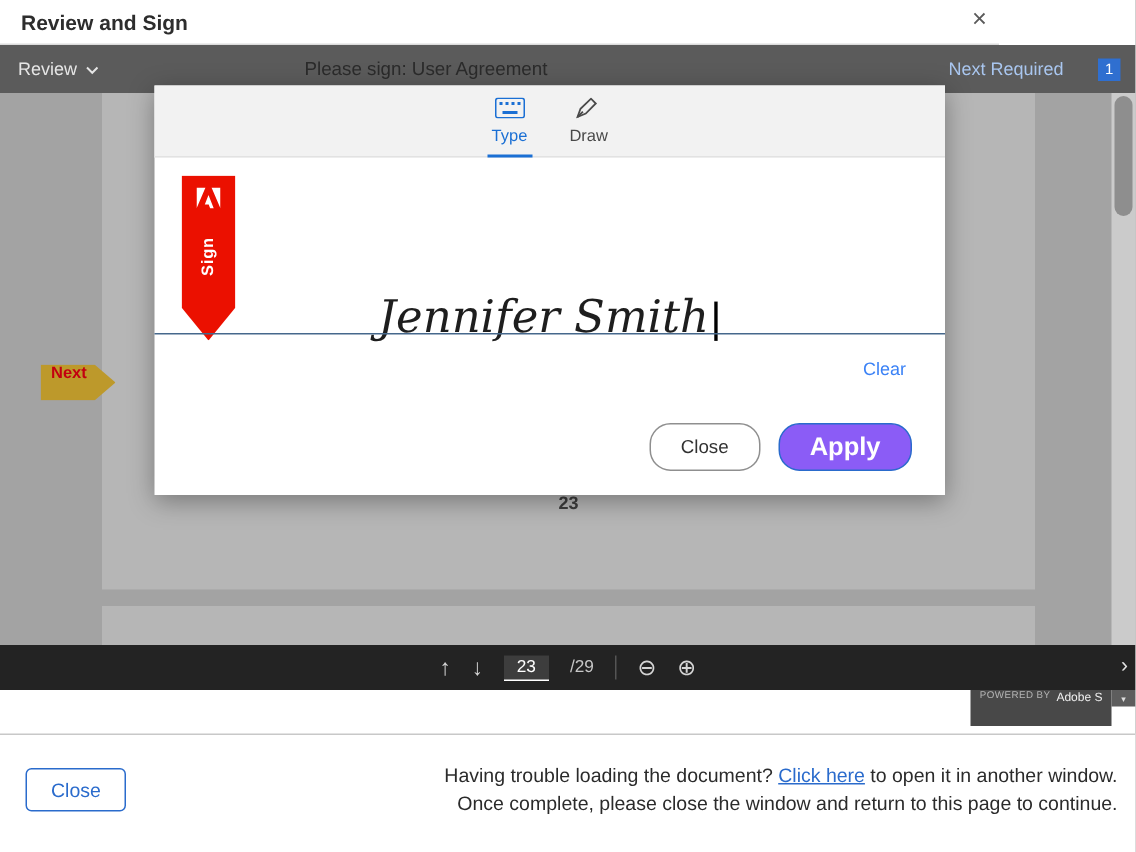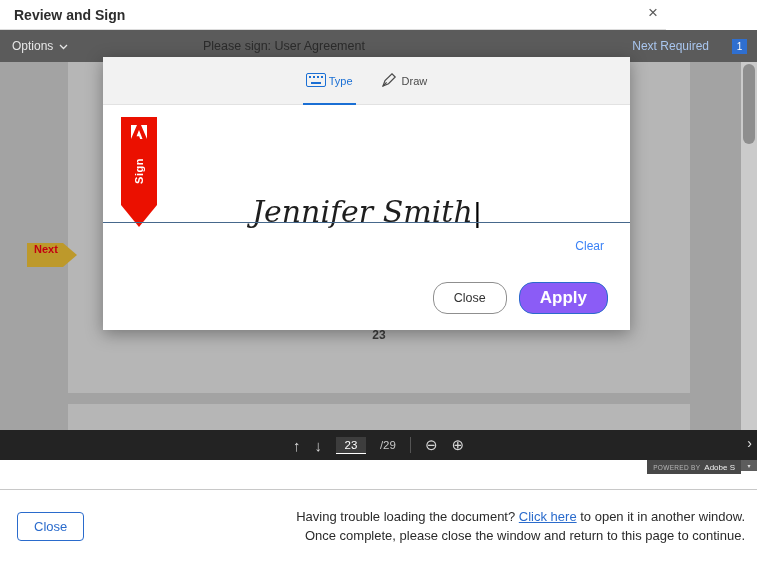--- a/index.html
+++ b/index.html
@@ -24,21 +24,21 @@
   .page2 { position:absolute; left:68px; top:342px; width:622px; height:26px; background:#b6b6b6; }
   .page-num { position:absolute; left:0; width:100%; top:266px; text-align:center; color:#3d3d3d; font-size:12px; font-weight:600; }
   .scrollbar { position:absolute; right:0; top:0; width:16px; height:368px; background:#cbcbcb; }
   .scroll-thumb { position:absolute; left:2px; right:2px; top:2px; height:80px; background:#8e8e8e; border-radius:6px; }
 
   .next-tag { position:absolute; left:27px; top:243px; width:50px; height:24px; background:#bd992b; clip-path:polygon(0 0,72% 0,100% 50%,72% 100%,0 100%); display:flex; align-items:flex-start; padding-left:7px; color:#c30010; font-weight:bold; font-size:11px; z-index:3; cursor:pointer; }
 
   
   .sig-dialog { position:absolute; left:103px; top:57px; width:527px; height:273px; background:#fff; box-shadow:0 4px 16px rgba(0,0,0,.35); z-index:5; }
   .sig-header { position:relative; height:48px; background:#f2f2f2; border-bottom:1px solid #e2e2e2; display:flex; justify-content:center; gap:22px; }
-  .tab { position:relative; height:100%; display:flex; flex-direction:row; align-items:center; justify-content:center; gap:3px; font-size:11px; padding:0 3px; cursor:pointer; }
+  .tab { position:relative; height:100%; display:flex; flex-direction:column; align-items:center; justify-content:center; gap:3px; font-size:11px; padding:0 3px; cursor:pointer; }
   .tab-type { color:#1a6fd4; }
   .tab-underline { position:absolute; bottom:-1px; left:0; right:0; height:2px; background:#1a6fd4; }
   .tab-draw { color:#4a4a4a; }
 
   .ribbon { position:absolute; left:18px; top:60px; width:36px; height:110px; background:#eb1000; clip-path:polygon(0 0,100% 0,100% 80%,50% 100%,0 80%); }
   .ribbon-logo { position:absolute; top:8px; left:0; width:36px; text-align:center; }
   .ribbon-label { position:absolute; top:48px; left:0; width:36px; text-align:center; transform:rotate(-90deg); color:#fff; font-size:11px; font-weight:bold; letter-spacing:.5px; }
 
   .sig-text { position:absolute; left:0; right:0; top:137px; text-align:center; font-family:"DejaVu Serif", serif; font-style:italic; font-size:30px; color:#1e1e1e; }
   .sig-caret { font-style:normal; font-family:"Liberation Sans", sans-serif; font-weight:400; font-size:28px; color:#000; margin-left:1px; }
@@ -50,42 +50,42 @@
 
   
   .pdfbar { position:absolute; top:430px; left:0; width:757px; height:30px; background:#232323; display:flex; align-items:center; justify-content:center; gap:14px; z-index:2; }
   .nav-arrow { font-size:15px; color:#d5d5d5; cursor:pointer; }
   .page-box { width:30px; height:17px; background:rgba(255,255,255,.12); border:none; border-bottom:1px solid #fff; color:#fff; font-size:11.5px; text-align:center; font-family:inherit; }
   .page-total { font-size:11.5px; color:#c7c7c7; }
   .vdiv { width:1px; height:16px; background:#555; }
   .zoom { font-size:15px; color:#d5d5d5; cursor:pointer; }
   .chev-right { position:absolute; right:5px; top:5px; font-size:14px; color:#e3e3e3; cursor:pointer; }
 
-  .powered { position:absolute; top:460px; right:16px; height:14px; background:#484848; display:flex; align-items:center; gap:4px; padding:0 6px; }
+  .powered { position:absolute; top:460px; right:16px; height:24px; background:#484848; display:flex; gap:4px; padding:0 6px; }
   .powered-by { font-size:6.5px; color:#b5b5b5; letter-spacing:.3px; }
   .powered-brand { font-size:8px; color:#f0f0f0; }
   .powered-corner { position:absolute; top:460px; right:0; width:16px; height:11px; background:#5d5d5d; color:#ddd; font-size:6px; display:flex; align-items:center; justify-content:center; cursor:pointer; }
 
   
   .footer { position:absolute; top:489px; left:0; width:757px; height:79px; background:#fff; border-top:1px solid #c8c8c8; }
   .footer-close { position:absolute; left:17px; top:22px; background:#fff; border:1px solid #2a6bcc; color:#2a6bcc; border-radius:4px; font-size:13px; padding:6px 16px; cursor:pointer; font-family:inherit; }
   .help { position:absolute; right:12px; top:17px; width:480px; text-align:right; font-size:13px; line-height:19px; color:#2b2b2b; }
   .help-link { color:#2a6bcc; cursor:pointer;text-decoration:underline; }
 </style>
 </head>
 <body>
 
 <div class="titlebar">
   <div class="titlebar-title">Review and Sign</div>
   <div class="titlebar-close">×</div>
 </div>
 
 <div class="optionsbar">
   <div class="options-toggle">
-    <span>Options</span>
+    <span>Review</span>
     <span>
       <svg width="9" height="6" viewBox="0 0 9 6">
           <path d="M1 1l3.5 3.5L8 1" fill="none" stroke="#e6e6e6" stroke-width="1.3"></path>
         </svg>
     </span>
   </div>
   <div class="doc-title">Please sign: User Agreement</div>
   <div class="next-required">
     <span>Next Required</span>
     <span class="nr-badge">1</span>

